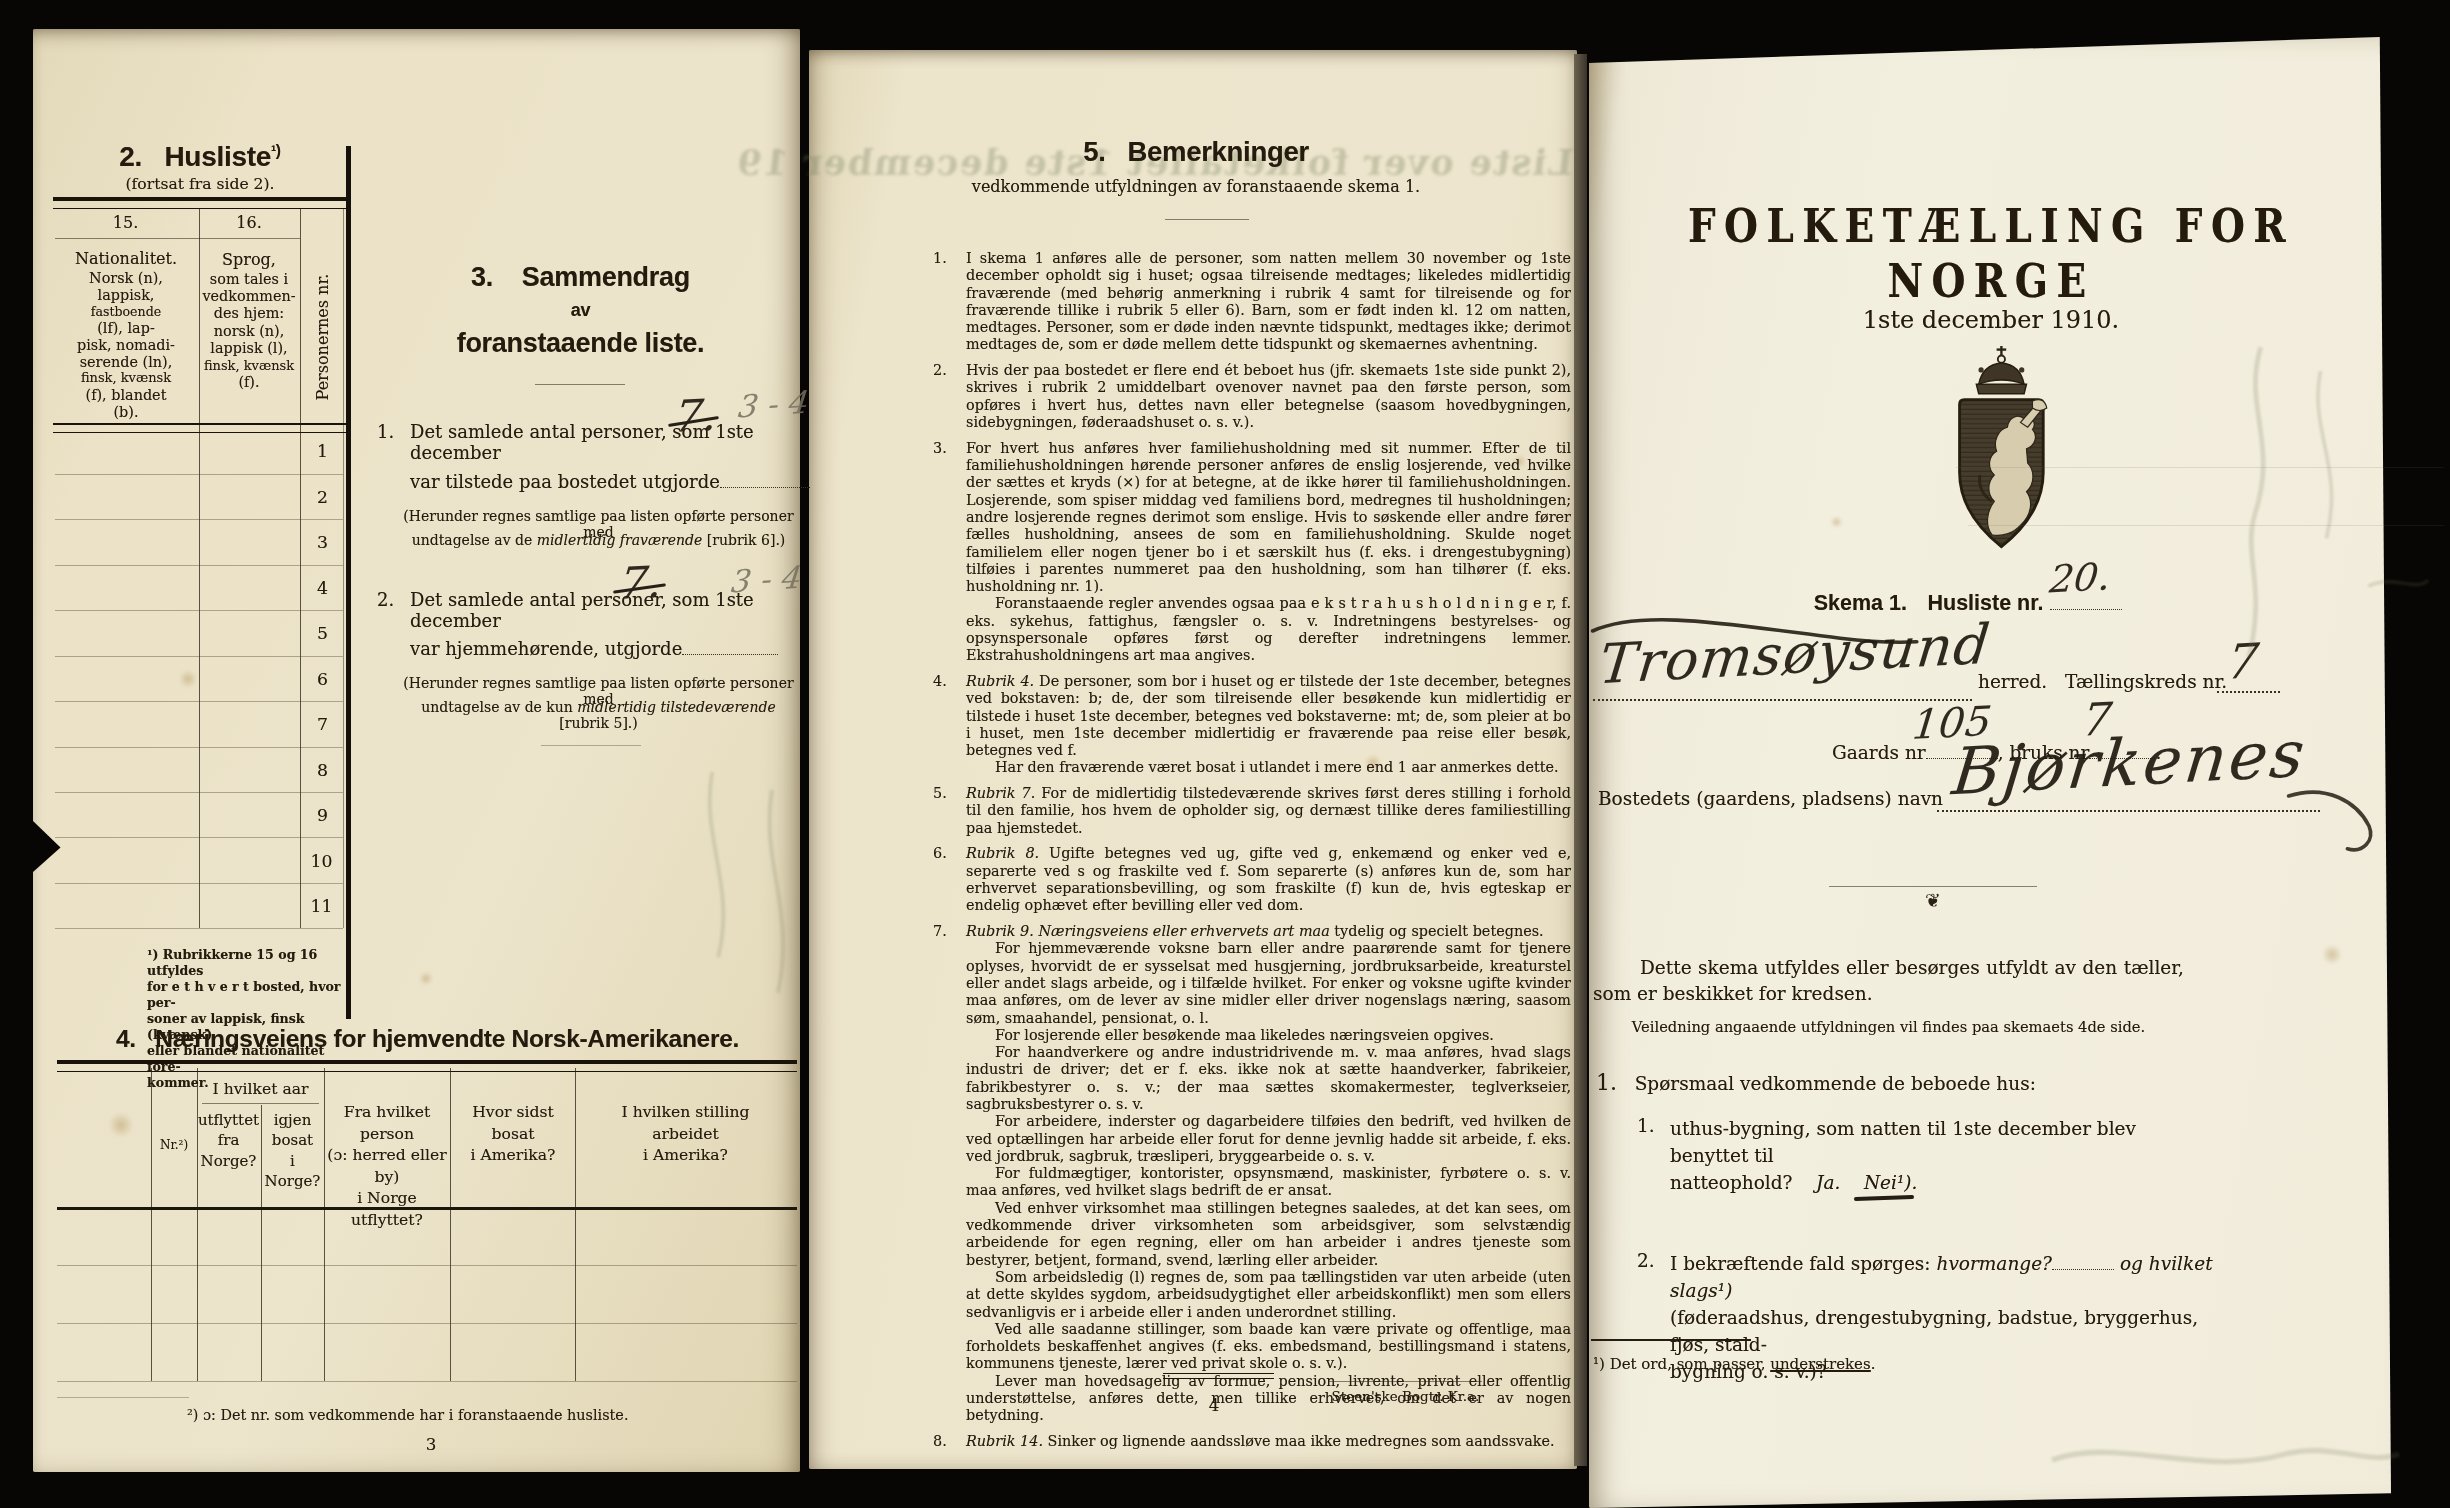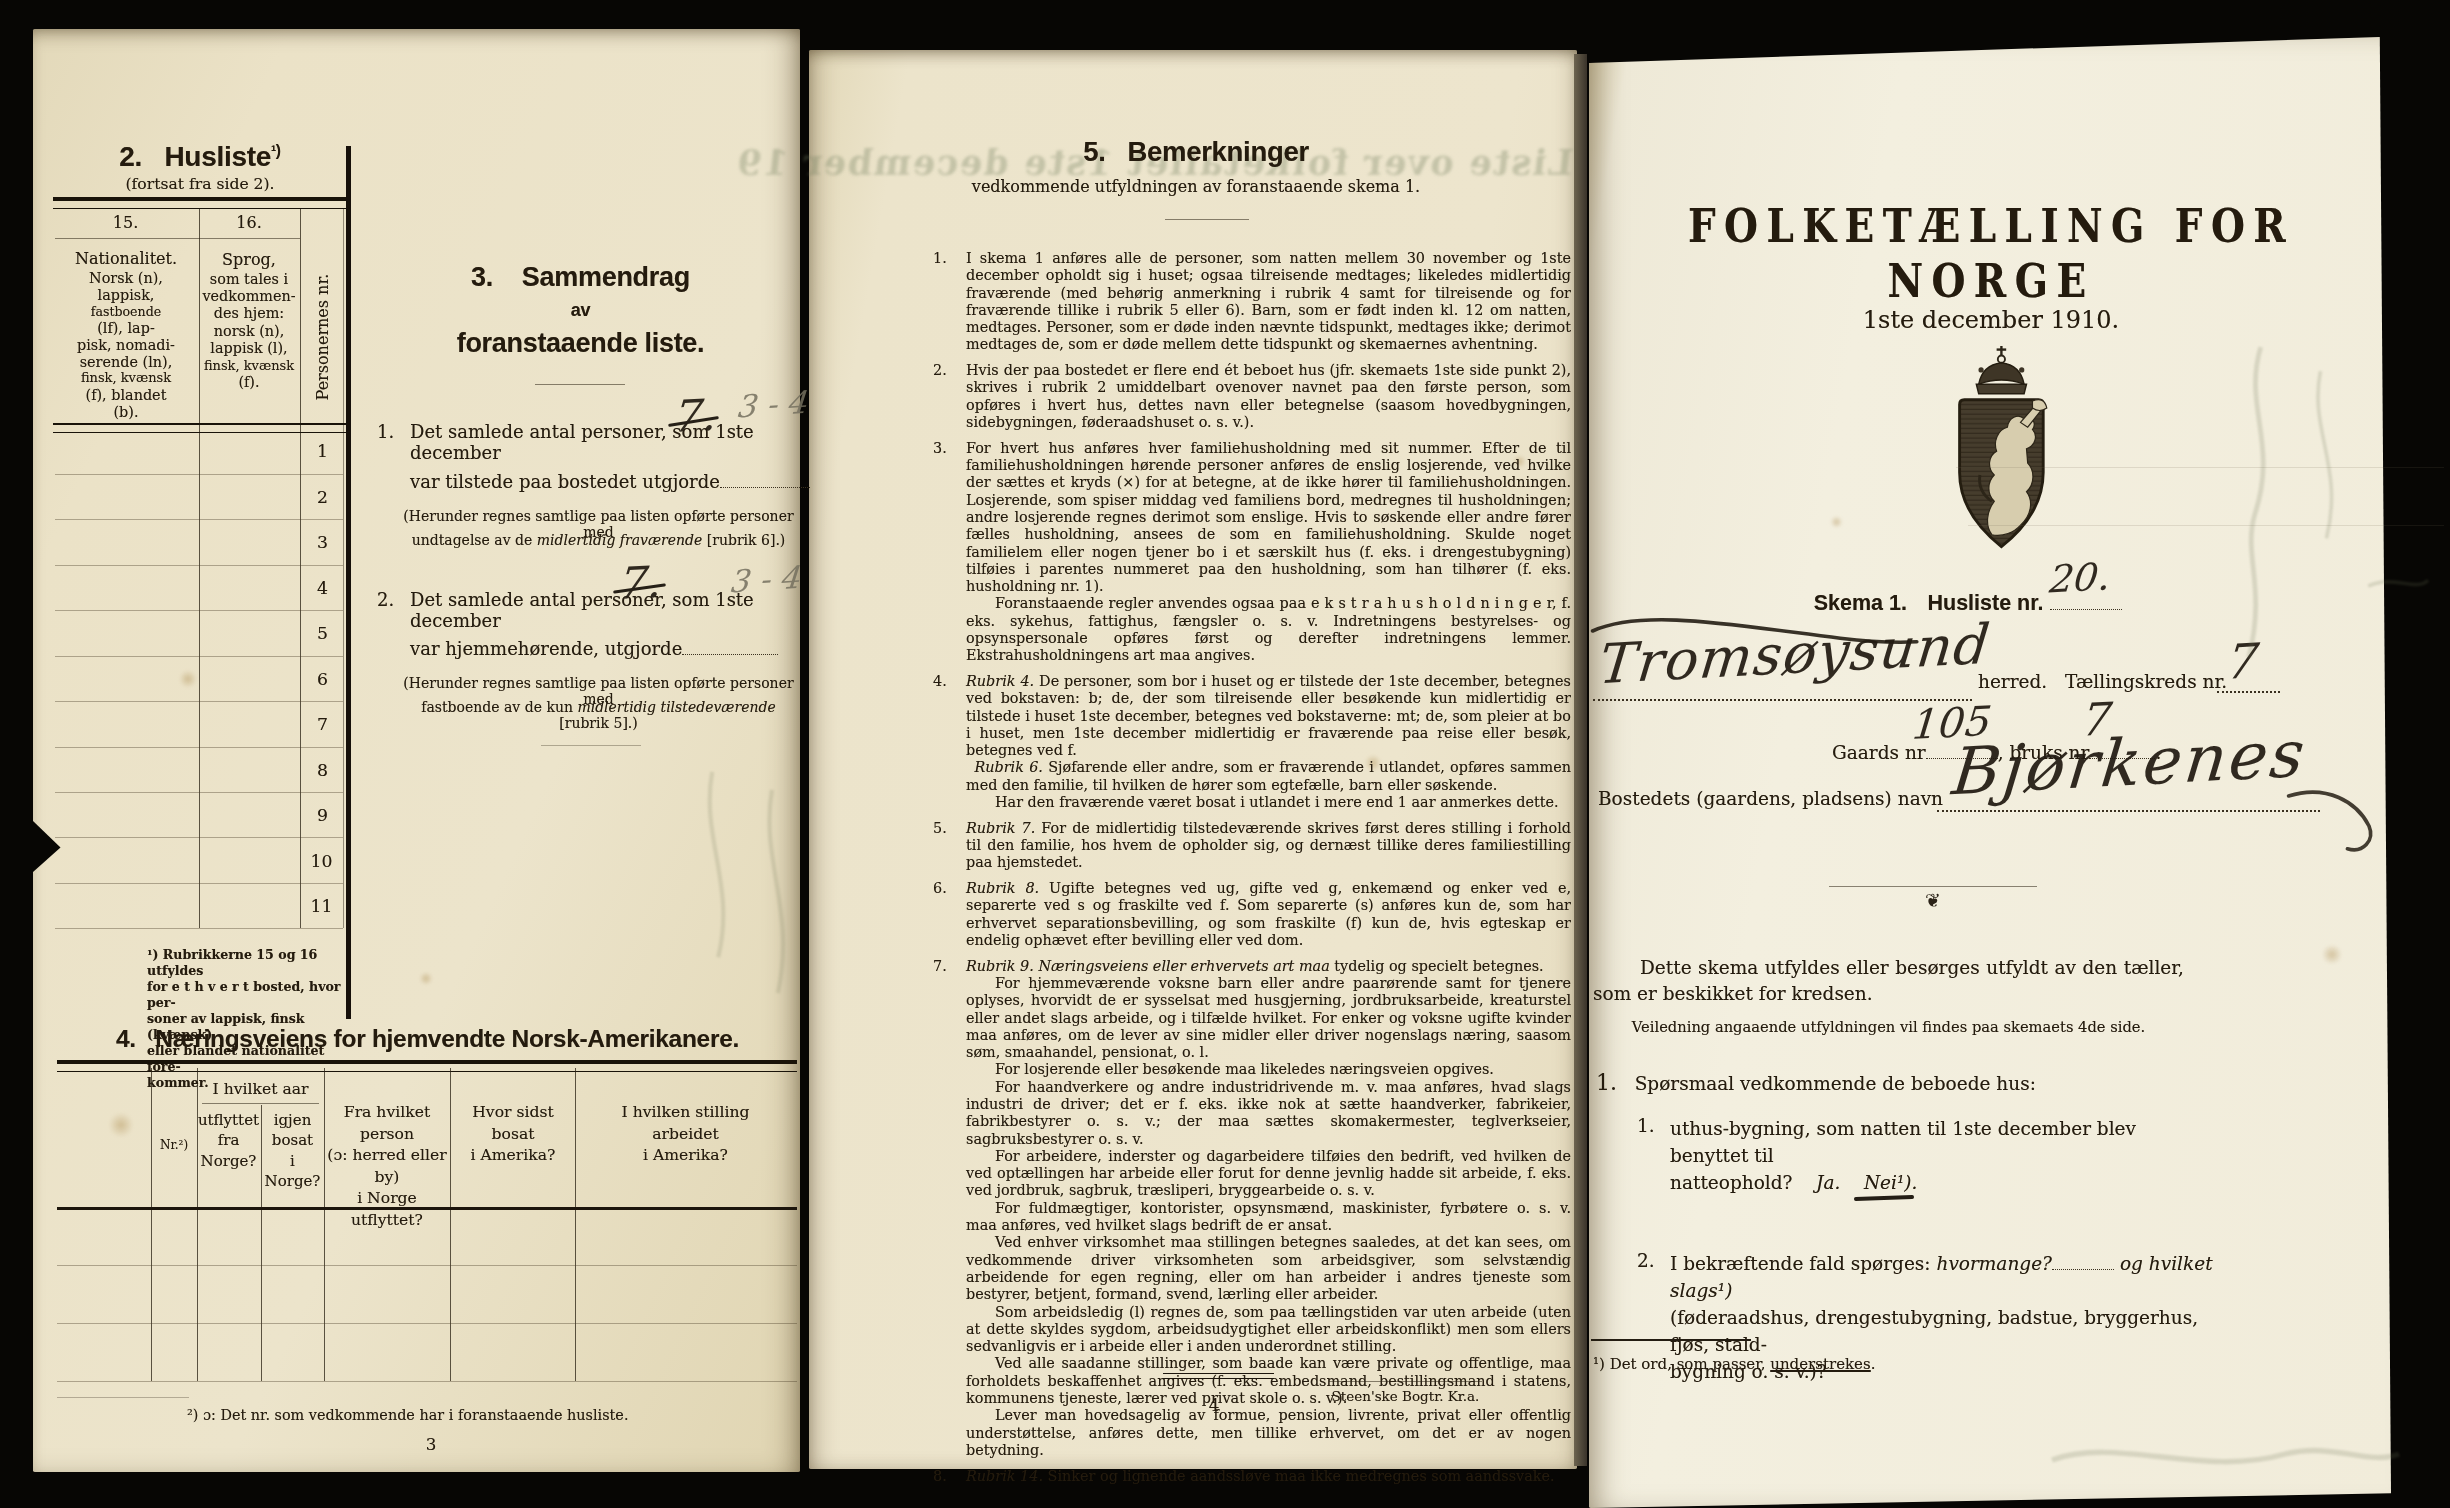--- a/index.html
+++ b/index.html
@@ -168,21 +168,21 @@
   <div class="abs print" style="left:377px;top:589px;font-size:18px">2.</div>
   <div class="abs print" style="left:410px;top:589px;width:389px;font-size:18px">Det samlede antal personer, som 1ste december</div>
   <div class="abs print" style="left:410px;top:638px;font-size:18px">
     <span class="b">var hjemmehørende,</span><span> utgjorde</span><span class="dots" style="width:96px"></span>
   </div>
   <div class="ink" style="left:620px;top:557px;font-size:44px">7.</div>
   <div class="strike" style="left:613px;top:587px;width:53px;transform:rotate(-8deg)"></div>
   <div class="pencil" style="left:732px;top:561px;font-size:31px">3 - 4</div>
   <div class="abs c print" style="left:395px;top:675px;width:407px;font-size:14px">(Herunder regnes samtlige paa listen opførte personer med</div>
   <div class="abs c print" style="left:395px;top:699px;width:407px;font-size:14px">
-    <span>fastboende av de kun </span><span class="it">midlertidig tilstedeværende</span><span> [rubrik 5].)</span>
+    <span>undtagelse av de kun </span><span class="it">midlertidig tilstedeværende</span><span> [rubrik 5].)</span>
   </div>
   <div class="hline" style="left:541px;top:745px;width:100px;opacity:.6"></div>
 
   <div class="abs c sans print" style="left:57px;top:1025px;width:741px;font-size:24.5px">
     <span>4.</span>&nbsp;&nbsp;
     <span>Næringsveiens for hjemvendte Norsk-Amerikanere.</span>
   </div>
   <div class="dbl" style="left:57px;top:1060px;width:740px"></div>
 
   <div class="abs c print" style="left:197px;top:1080px;width:127px;font-size:15.6px">I hvilket aar</div>
@@ -251,21 +251,20 @@
       <p>Hvis der paa bostedet er flere end ét beboet hus (jfr. skemaets 1ste side punkt 2), skrives i rubrik 2 umiddelbart ovenover navnet paa den første person, som opføres i hvert hus, dettes navn eller betegnelse (saasom hovedbygningen, sidebygningen, føderaadshuset o. s. v.).</p>
     </div>
     <div style="position:relative;padding-left:33px;margin-bottom:8.4px">
       <span class="abs" style="left:0;top:0">3.</span>
       <p>For hvert hus anføres hver familiehusholdning med sit nummer.  Efter de til familiehusholdningen hørende personer anføres de enslig losjerende, ved hvilke der sættes et kryds (×) for at betegne, at de ikke hører til familiehusholdningen.  Losjerende, som spiser middag ved familiens bord, medregnes til husholdningen; andre losjerende regnes derimot som enslige. Hvis to søskende eller andre fører fælles husholdning, ansees de som en familiehusholdning. Skulde noget familielem eller nogen tjener bo i et særskilt hus (f. eks. i drengestubygning) tilføies i parentes nummeret paa den husholdning, som han tilhører (f. eks. husholdning nr. 1).</p>
       <p style="text-indent:29px">Foranstaaende regler anvendes ogsaa paa e k s t r a h u s h o l d n i n g e r,  f. eks. sykehus, fattighus, fængsler o. s. v.  Indretningens bestyrelses- og opsynspersonale opføres først og derefter indretningens lemmer.  Ekstrahusholdningens art maa angives.</p>
     </div>
     <div style="position:relative;padding-left:33px;margin-bottom:8.4px">
       <span class="abs" style="left:0;top:0">4.</span>
       <p><span class="it">Rubrik 4.</span><span>  De personer, som bor i huset og er tilstede der 1ste december, betegnes ved bokstaven: b;  de, der som tilreisende eller besøkende kun midlertidig er tilstede i huset 1ste december, betegnes ved bokstaverne: mt;  de, som pleier at bo i huset, men 1ste december midlertidig er fraværende paa reise eller besøk, betegnes ved f.</span></p>
-      <p style="text-indent:8.4px"><span class="it">Rubrik 6.</span><span>  Sjøfarende eller andre, som er fraværende i utlandet, opføres sammen med den familie, til hvilken de hører som egtefælle, barn eller søskende.</span></p>
       <p style="text-indent:29px">Har den fraværende været bosat i utlandet i mere end 1 aar anmerkes dette.</p>
     </div>
     <div style="position:relative;padding-left:33px;margin-bottom:8.4px">
       <span class="abs" style="left:0;top:0">5.</span>
       <p><span class="it">Rubrik 7.</span><span>  For de midlertidig tilstedeværende skrives først deres stilling i forhold til den familie, hos hvem de opholder sig, og dernæst tillike deres familiestilling paa hjemstedet.</span></p>
     </div>
     <div style="position:relative;padding-left:33px;margin-bottom:8.4px">
       <span class="abs" style="left:0;top:0">6.</span>
       <p><span class="it">Rubrik 8.</span><span>  Ugifte betegnes ved ug, gifte ved g, enkemænd og enker ved e, separerte ved s og fraskilte ved f.  Som separerte (s) anføres kun de, som har erhvervet separationsbevilling, og som fraskilte (f) kun de, hvis egteskap er endelig ophævet efter bevilling eller ved dom.</span></p>
     </div>

